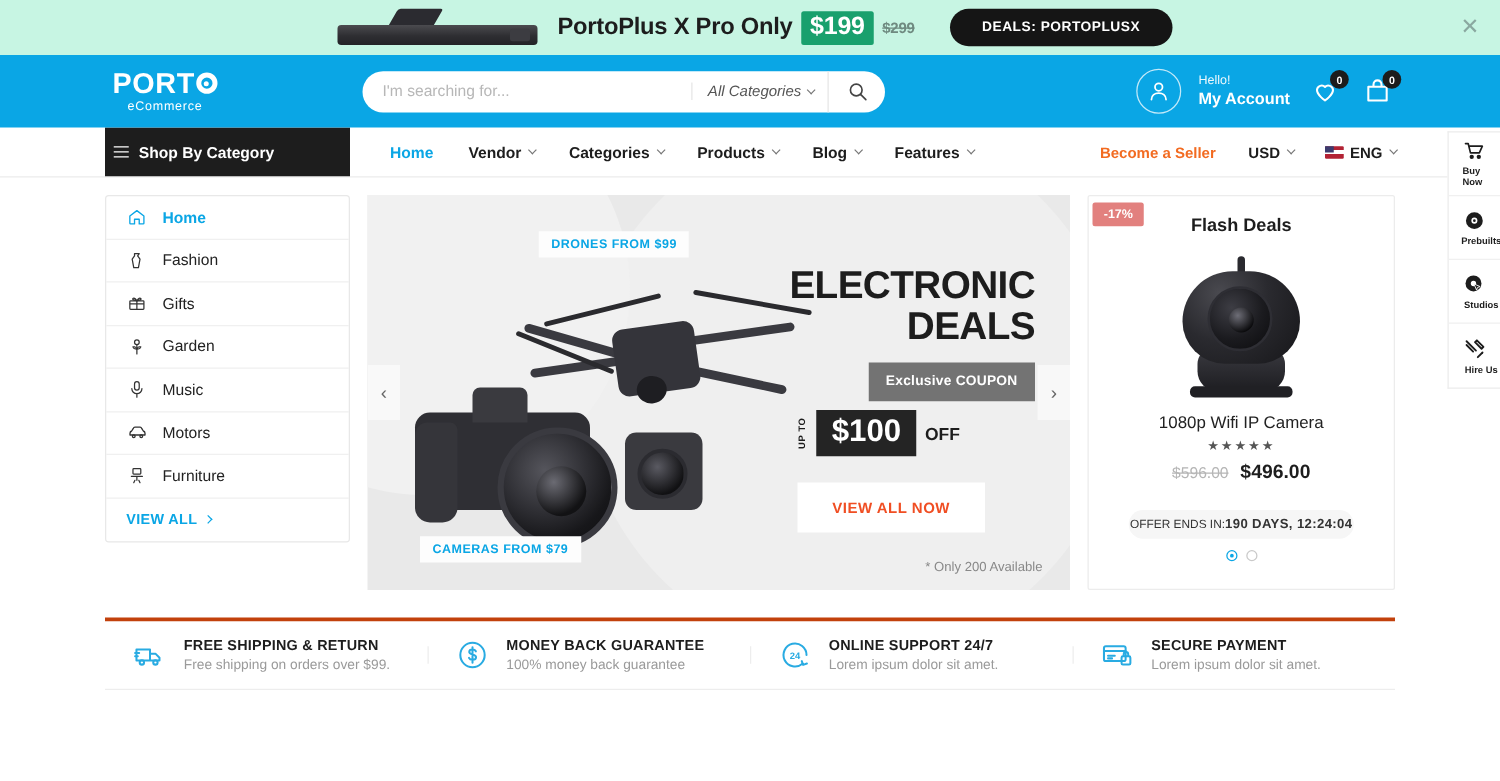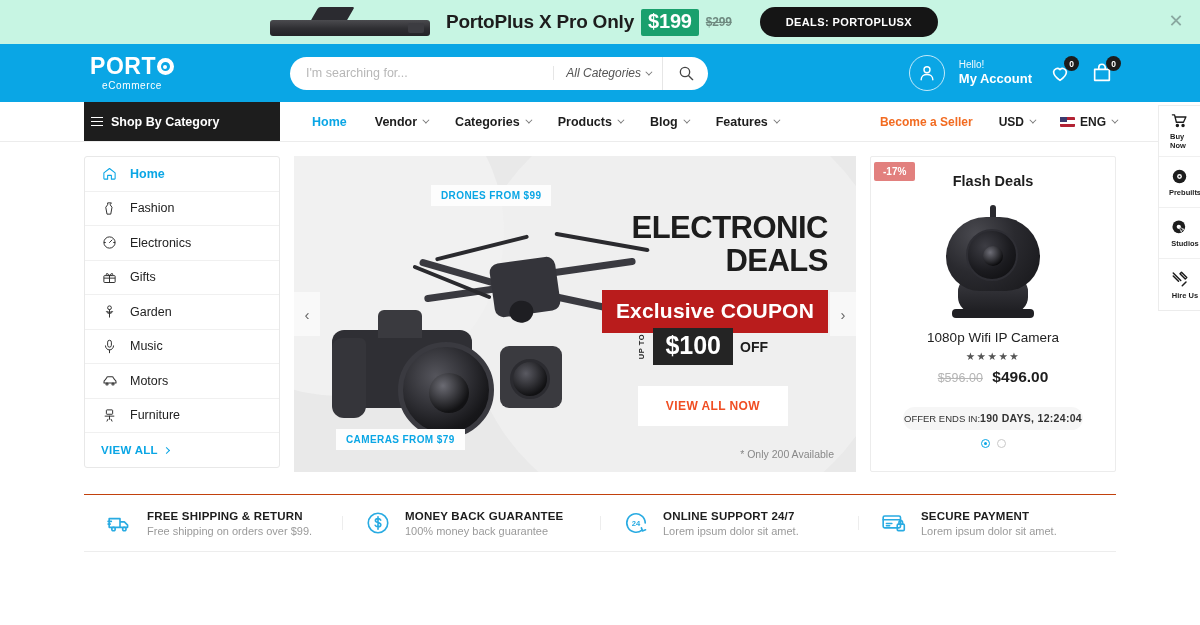--- a/index.html
+++ b/index.html
@@ -162,22 +162,22 @@
     letter-spacing:.4px; padding:5px 10px;
   }
   .tag-drones{ left:137px; top:29px; }
   .tag-cams{  left:42px;  top:273px; }
 
   .hero-title{
     position:absolute; right:28px; top:55px; text-align:right;
     font-size:31px; line-height:1.08; font-weight:800; color:#1d1d1d; letter-spacing:-.5px;
   }
   .coupon{
-    position:absolute; right:28px; top:134px; background:#b91c1c; color:#fff;
-    font-size:21px; font-weight:700; padding:9px 14px 10px; letter-spacing:.2px;
+    position:absolute; right:28px; top:134px; background:#737373; color:#fff;
+    font-size:11px; font-weight:700; padding:9px 14px 10px; letter-spacing:.2px;
   }
   .coupon b{ font-weight:800; }
   .upto-wrap{ position:absolute; right:88px; top:172px; display:flex; align-items:center; gap:7px;}
   .upto{
     font-size:7.5px; font-weight:700; color:#1d1d1d; letter-spacing:.5px;
     writing-mode: vertical-rl; transform: rotate(180deg);
   }
   .price100{ background:#242424; color:#fff; font-size:25px; font-weight:800; padding:3px 12px 5px;}
   .offword{ font-size:14px; font-weight:700; color:#1d1d1d; }
   .viewall-btn{
@@ -244,21 +244,21 @@
     padding:5px 0 6px; text-align:center; font-size:9.5px; color:#333;
   }
   .timer b{ font-size:10.5px; font-weight:700; letter-spacing:.3px; }
   .dots{ display:flex; justify-content:center; gap:7px; margin-top:9px;}
   .dot{ width:9px;height:9px;border-radius:50%;border:1.4px solid #c9c9c9; cursor:pointer;}
   .dot.on{ border-color:#0aa6e5; position:relative;}
   .dot.on:after{content:"";position:absolute;left:2px;top:2px;width:3px;height:3px;border-radius:50%;background:#0aa6e5;}
 
   
   .features{
-    margin: 22px 84px 0; border-top:1px solid #c2410c; border-bottom:1px solid #ededed;
+    margin: 22px 84px 0; border-top:3px solid #c2410c; border-bottom:1px solid #ededed;
     display:flex; height:58px; align-items:center;
   }
   .feat{ flex:1; display:flex; align-items:center; gap:13px; padding-left:22px; position:relative; }
   .feat + .feat:before{ content:""; position:absolute; left:0; top:7px; bottom:7px; width:1px; background:#ededed;}
   .feat-ico{ width:28px;height:28px; display:flex;align-items:center;justify-content:center; color:#29abe2; flex:0 0 28px;}
   .feat-t{ font-size:11.5px; font-weight:700; color:#1d1d1d; letter-spacing:.2px;}
   .feat-s{ font-size:11px; color:#9a9a9a; margin-top:3px;}
 
   
   .rfloat{
@@ -403,30 +403,20 @@
         </span>
         <span>Home</span>
       </div>
       <div class="cat">
         <span class="cat-ico">
           <svg width="15" height="15" viewBox="0 0 24 24" fill="none" stroke="#333" stroke-width="1.6">
               <path d="M9 3h6l-2 3 3 4-2 11H8L6 10l3-4z" stroke-linejoin="round"></path>
             </svg>
         </span>
         <span>Fashion</span>
-      </div>
-      <div class="cat">
-        <span class="cat-ico">
-          <svg width="15" height="15" viewBox="0 0 24 24" fill="none" stroke="#333" stroke-width="1.6">
-              <circle cx="12" cy="12" r="9"></circle>
-              <path d="M12 12l4-4" stroke-linecap="round"></path>
-              <path d="M3 12h3M18 12h3"></path>
-            </svg>
-        </span>
-        <span>Electronics</span>
       </div>
       <div class="cat">
         <span class="cat-ico">
           <svg width="15" height="15" viewBox="0 0 24 24" fill="none" stroke="#333" stroke-width="1.6">
               <rect x="3" y="9" width="18" height="11" rx="1"></rect>
               <path d="M12 9v11M3 13h18"></path>
               <path d="M12 9S9 4 7 6s5 3 5 3 3-5 5-3-5 3-5 3z" stroke-linejoin="round"></path>
             </svg>
         </span>
         <span>Gifts</span>

